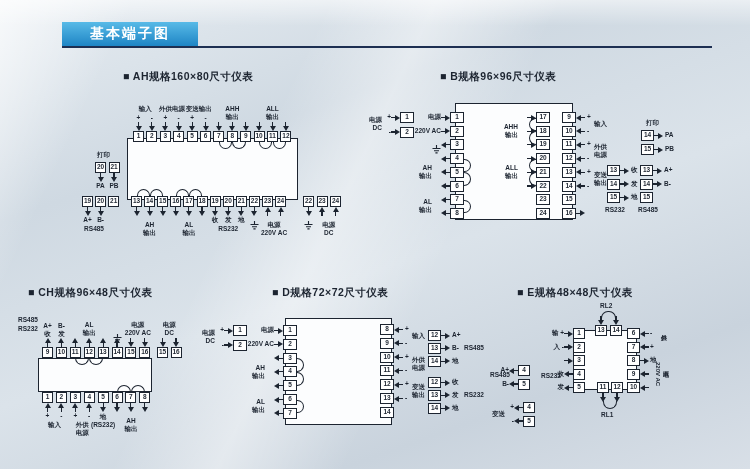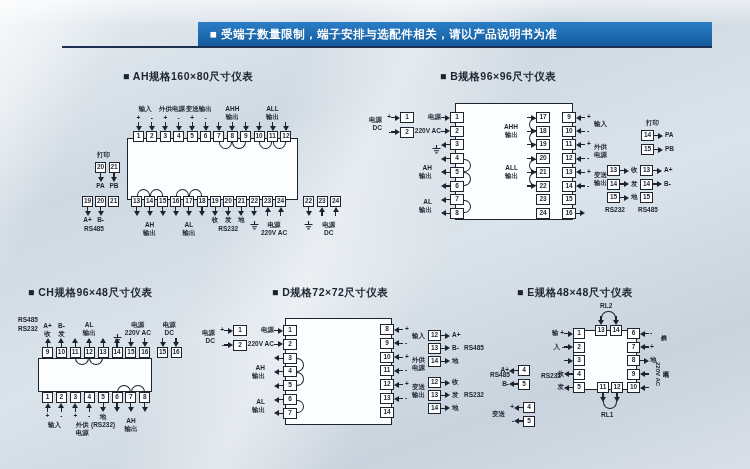--- a/index.html
+++ b/index.html
@@ -31,22 +31,22 @@
 .arc-down{border-top:none;border-radius:0 0 7px 7px;}
 .arc-up{border-bottom:none;border-radius:7px 7px 0 0;}
 .arc-left{border-right:none;border-radius:7px 0 0 7px;}
 .arc-right{border-left:none;border-radius:0 7px 7px 0;}
 .gnd{position:absolute;width:9px;height:9px;}
 </style>
 </head>
 <body>
 
 <div id="stage">
-  <div class="hdr-bar">
-    <span>■ 受端子数量限制，端子安排与选配件相关，请以产品说明书为准</span>
+  <div class="hdr-tab">
+    <span>基本端子图</span>
   </div>
   <div class="hdr-underline"></div>
 <div class="dgroup">
       <div class="dtitle" style="left: 123px; top: 70px;">■ AH规格160×80尺寸仪表</div>
       <div class="obox" style="left: 127px; top: 138px; width: 171px; height: 62px;"></div>
       <div class="tbox" style="left: 133px; top: 131px; width: 11px; height: 11px; line-height: 8.4px;">1</div>
       <div class="stem" style="left: 137.9px; width: 1.2px; height: 4.5px; top: 122px;"></div>
       <div class="tri" style="left: 135.5px; top: 125.5px; border-left: 3px solid transparent; border-right: 3px solid transparent; border-top: 5.5px solid rgb(28, 36, 48);"></div>
       <div class="sgn" style="left: 116.5px; width: 44px; text-align: center; top: 114px;">+</div>
       <div class="tbox" style="left: 146.4px; top: 131px; width: 11px; height: 11px; line-height: 8.4px;">2</div>

